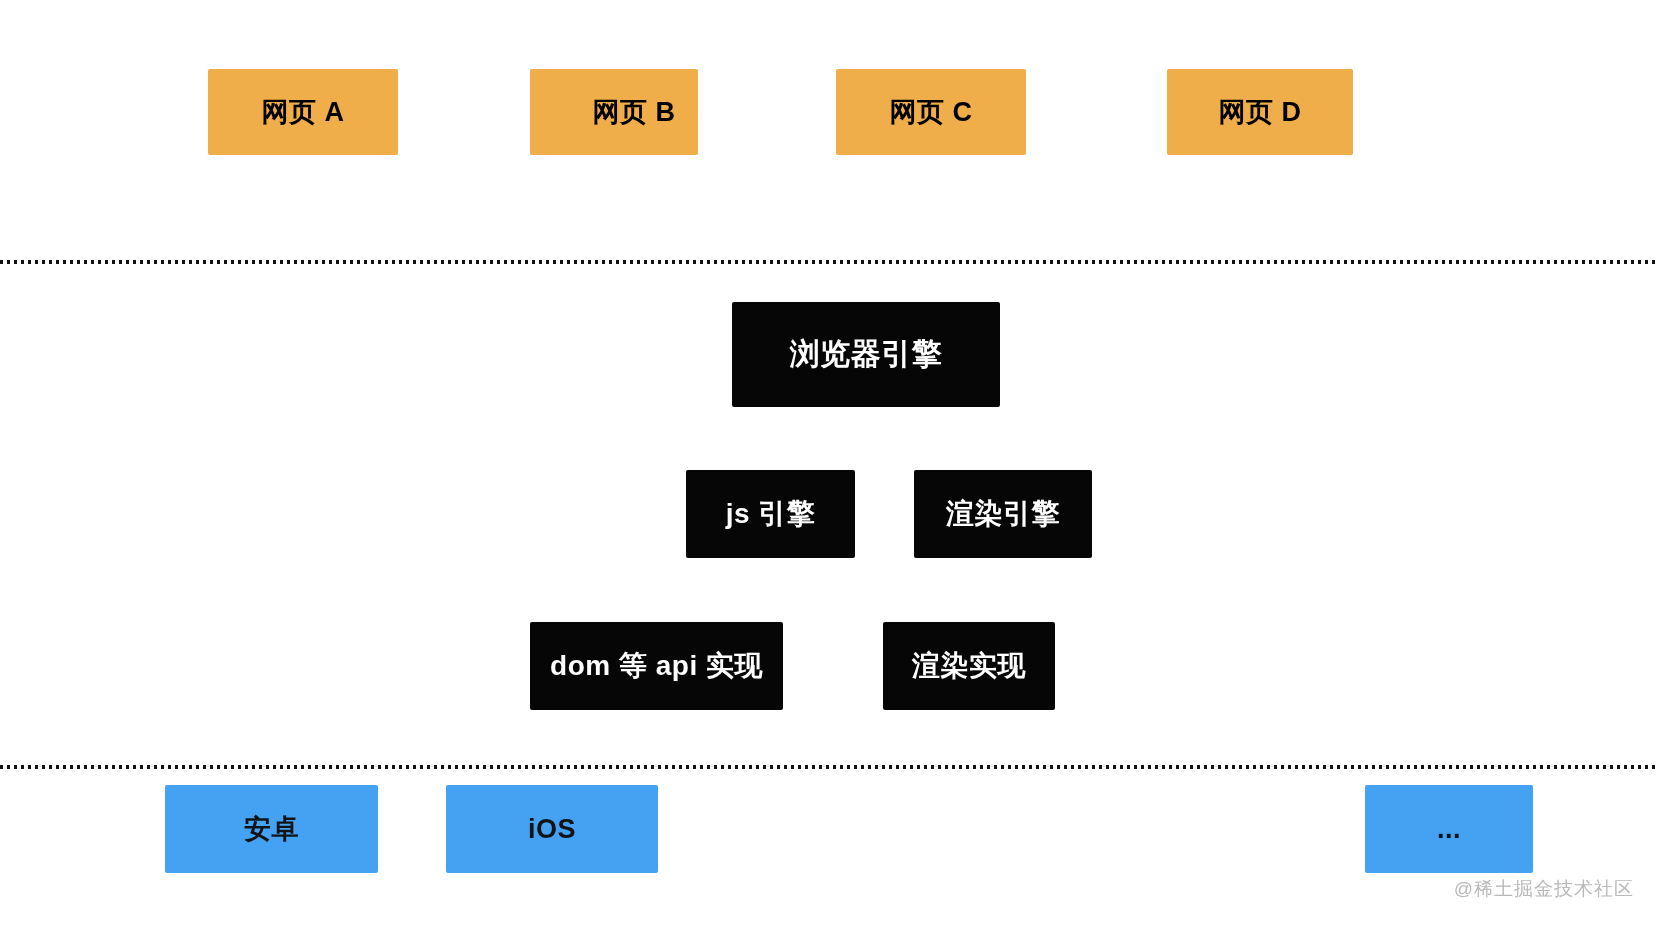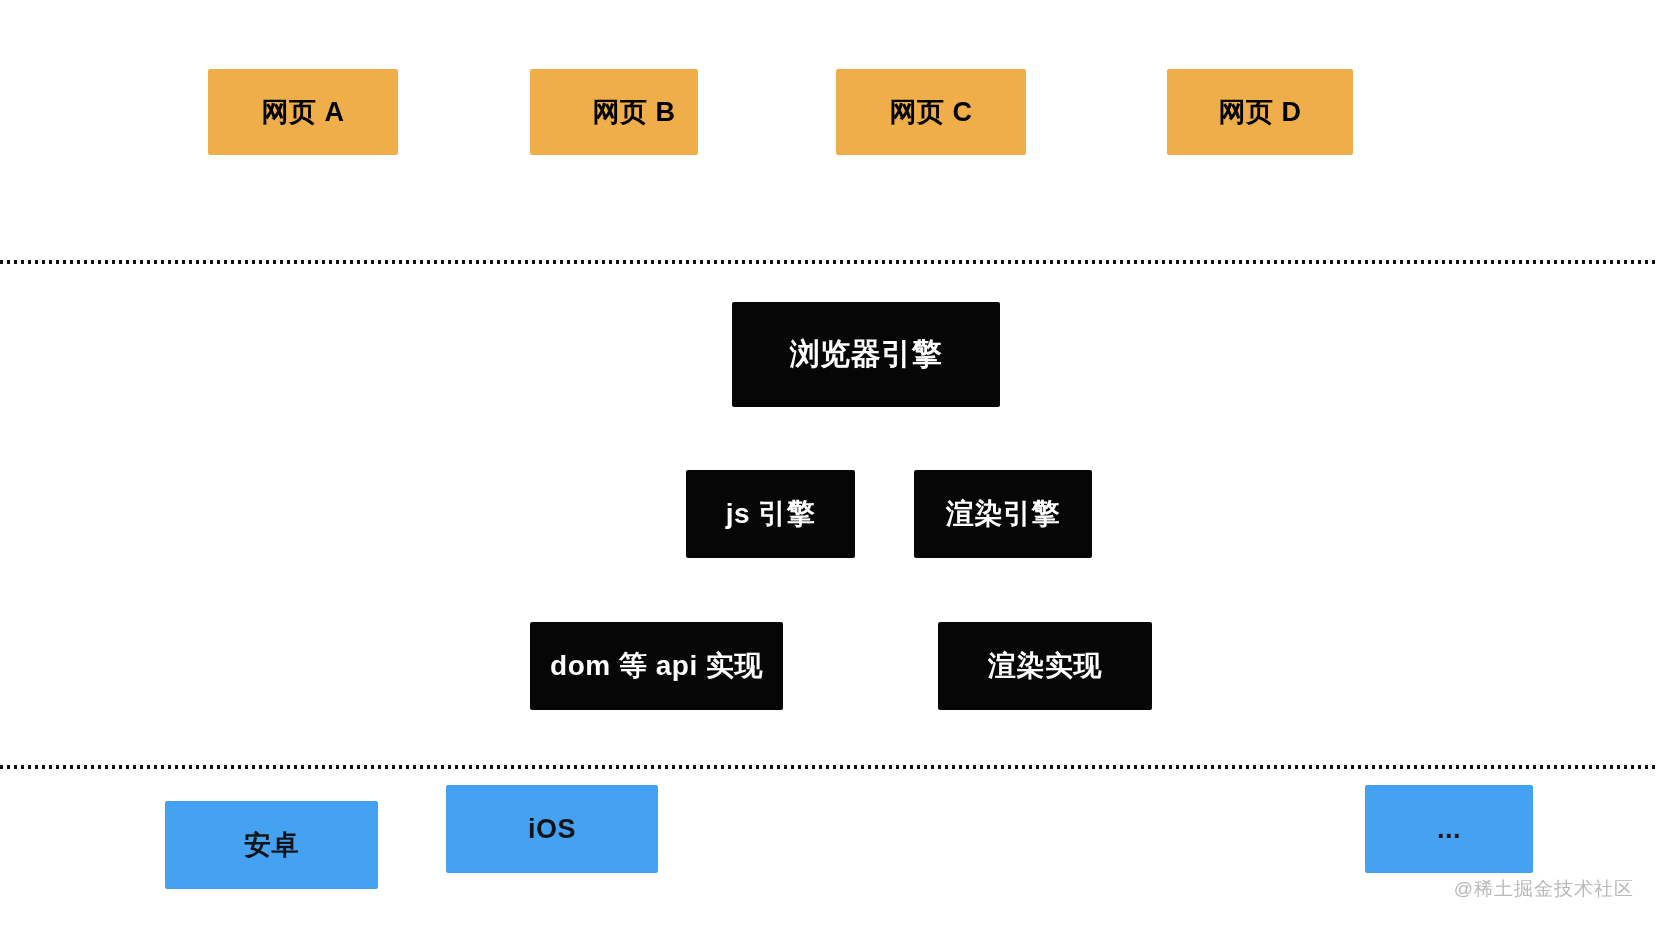--- a/index.html
+++ b/index.html
@@ -87,23 +87,23 @@
   <div class="box box-webpage" style="left:1167px; width:186px;">网页 D</div>
 
   <div class="dotted-divider" style="top:260px;"></div>
 
   <div class="box box-engine main" style="left:732px; top:302px; width:268px;">浏览器引擎</div>
 
   <div class="box box-engine" style="left:642px; top:470px; width:169px;margin-left:44px;">js 引擎</div>
   <div class="box box-engine" style="left:914px; top:470px; width:178px;">渲染引擎</div>
 
   <div class="box box-engine" style="left:530px; top:622px; width:253px;">dom 等 api 实现</div>
-  <div class="box box-engine" style="left:938px; top:622px; width:214px;">渲染实现</div>
+  <div class="box box-engine" style="left:883px; top:622px; width:172px;">渲染实现</div>
 
   <div class="dotted-divider" style="top:765px;"></div>
 
-  <div class="box box-os" style="left:165px; width:213px;margin-top:16px;">安卓</div>
+  <div class="box box-os" style="left:165px; width:213px;">安卓</div>
   <div class="box box-os" style="left:446px; width:212px;">iOS</div>
   <div class="box box-os" style="left:1365px; width:168px;">...</div>
 
   <div class="watermark">@稀土掘金技术社区</div>
 
 </div>
 
 </body></html>

